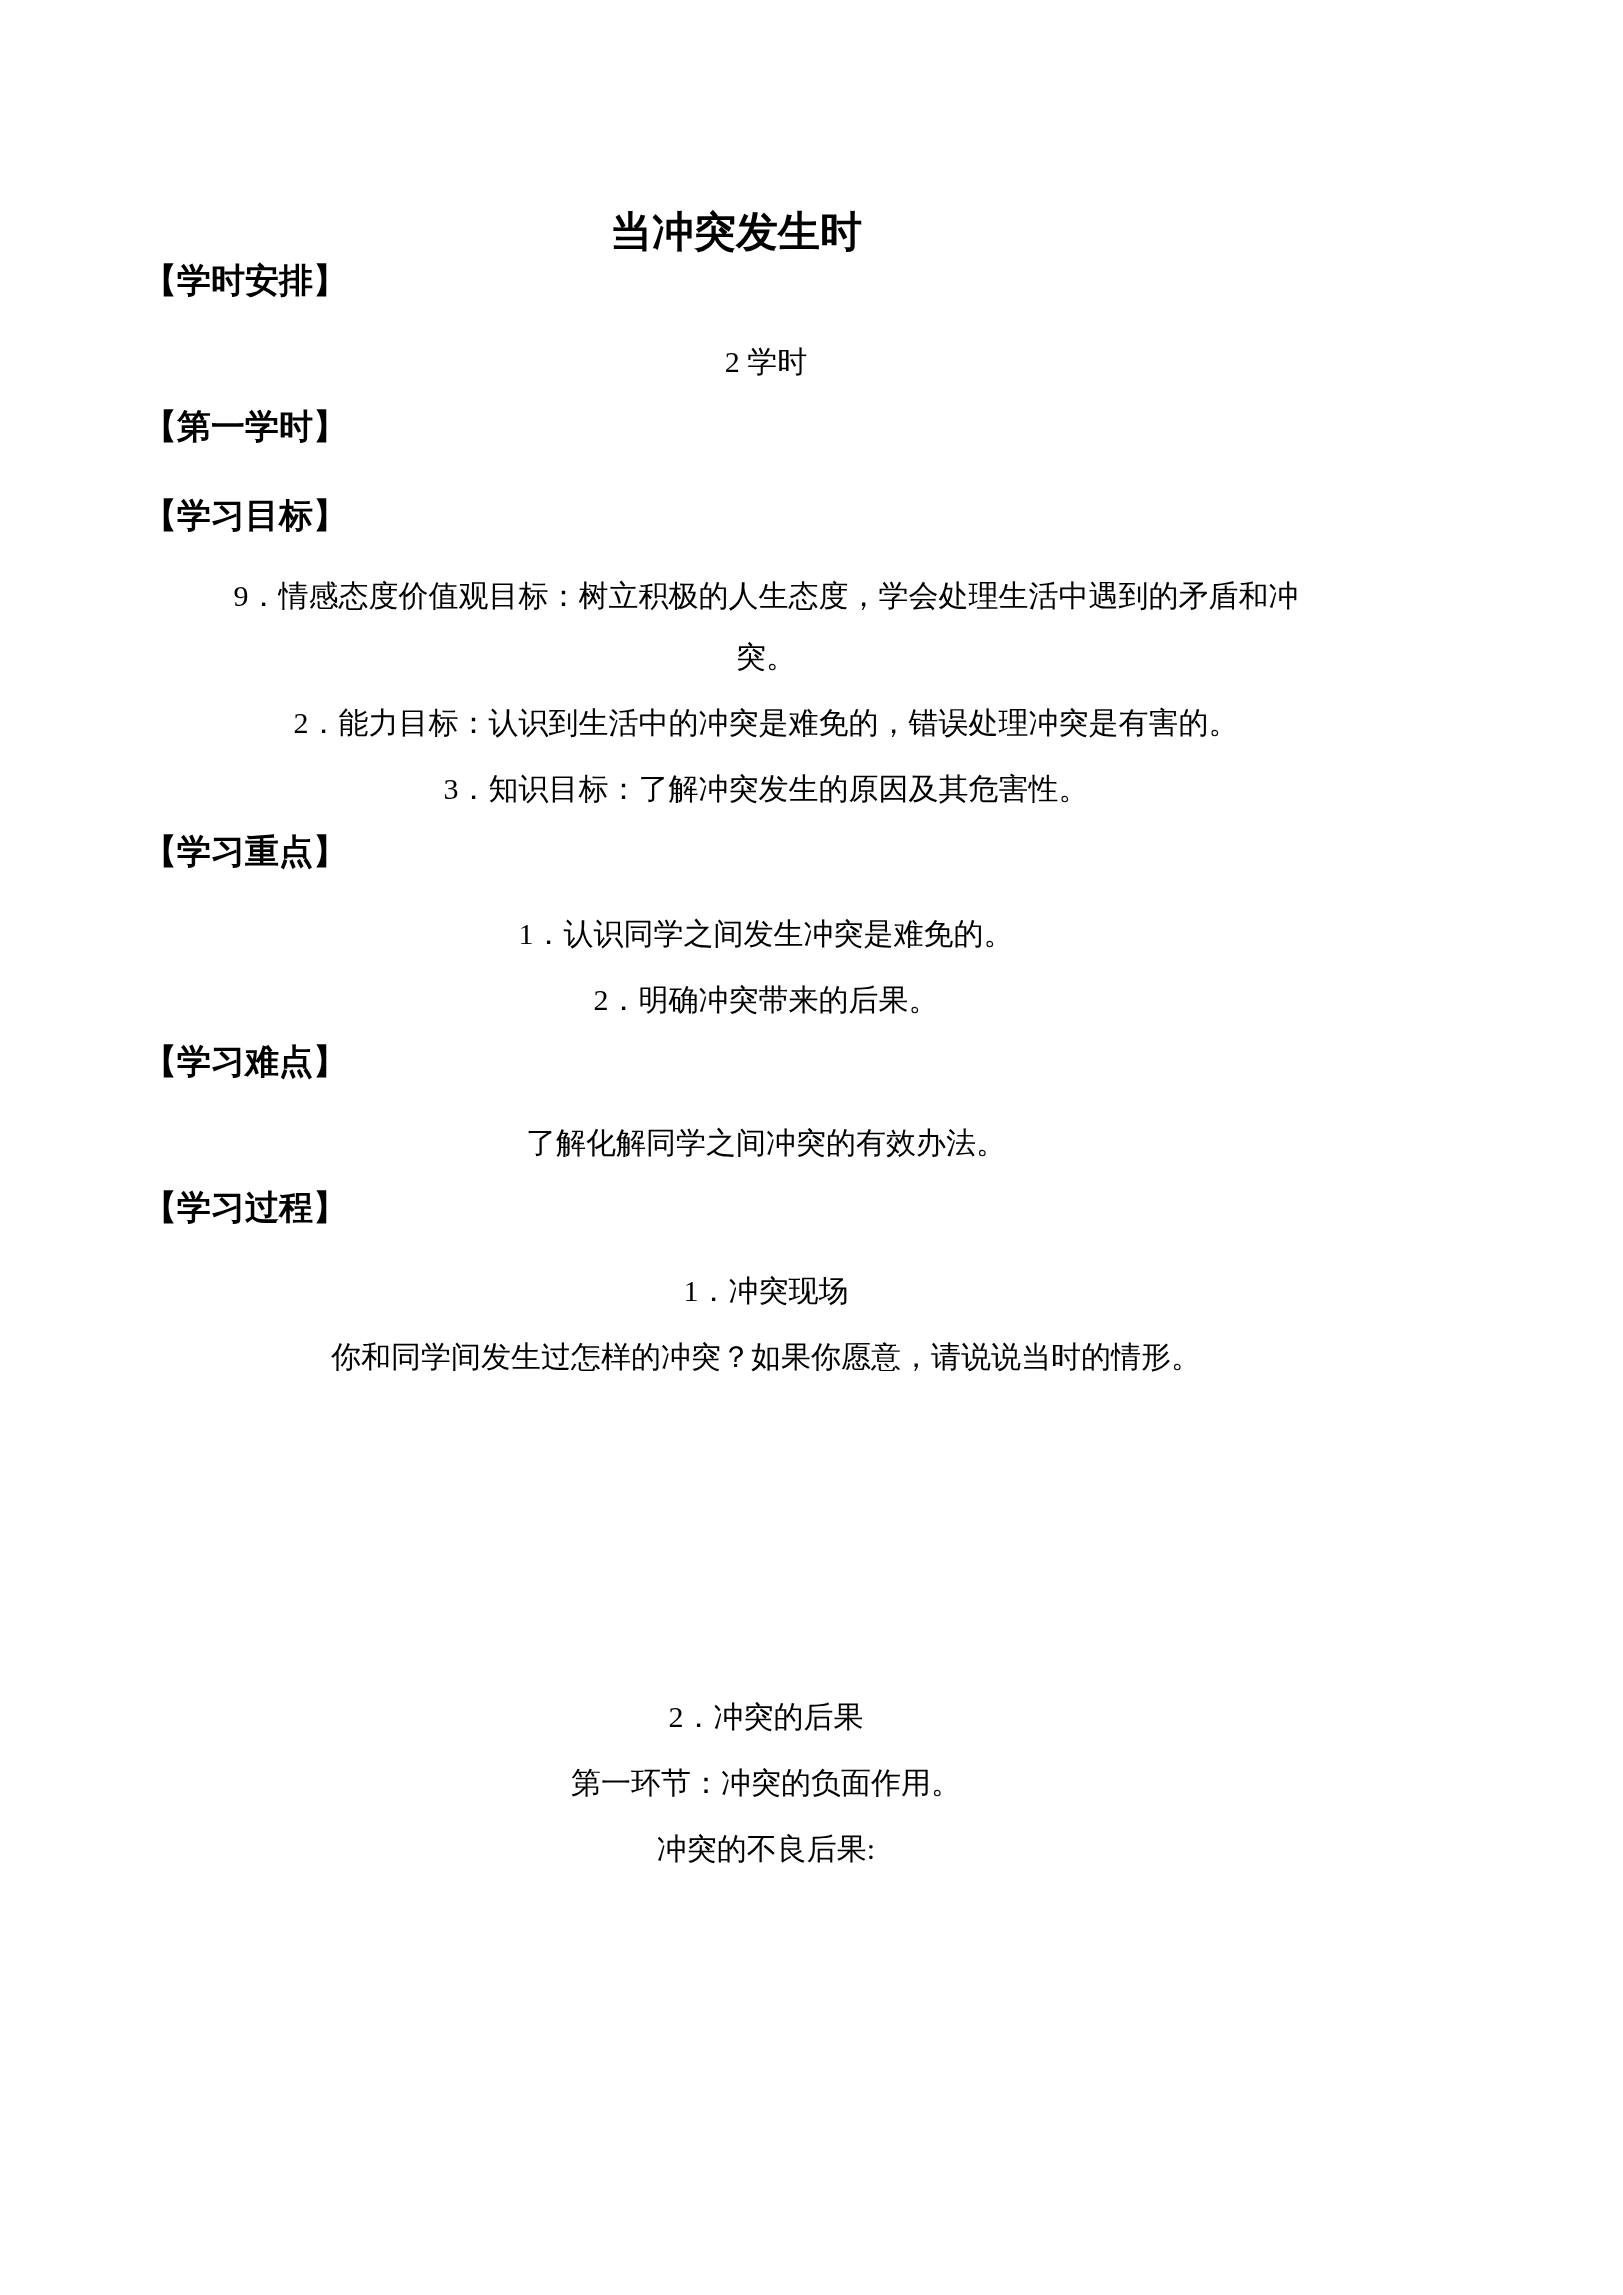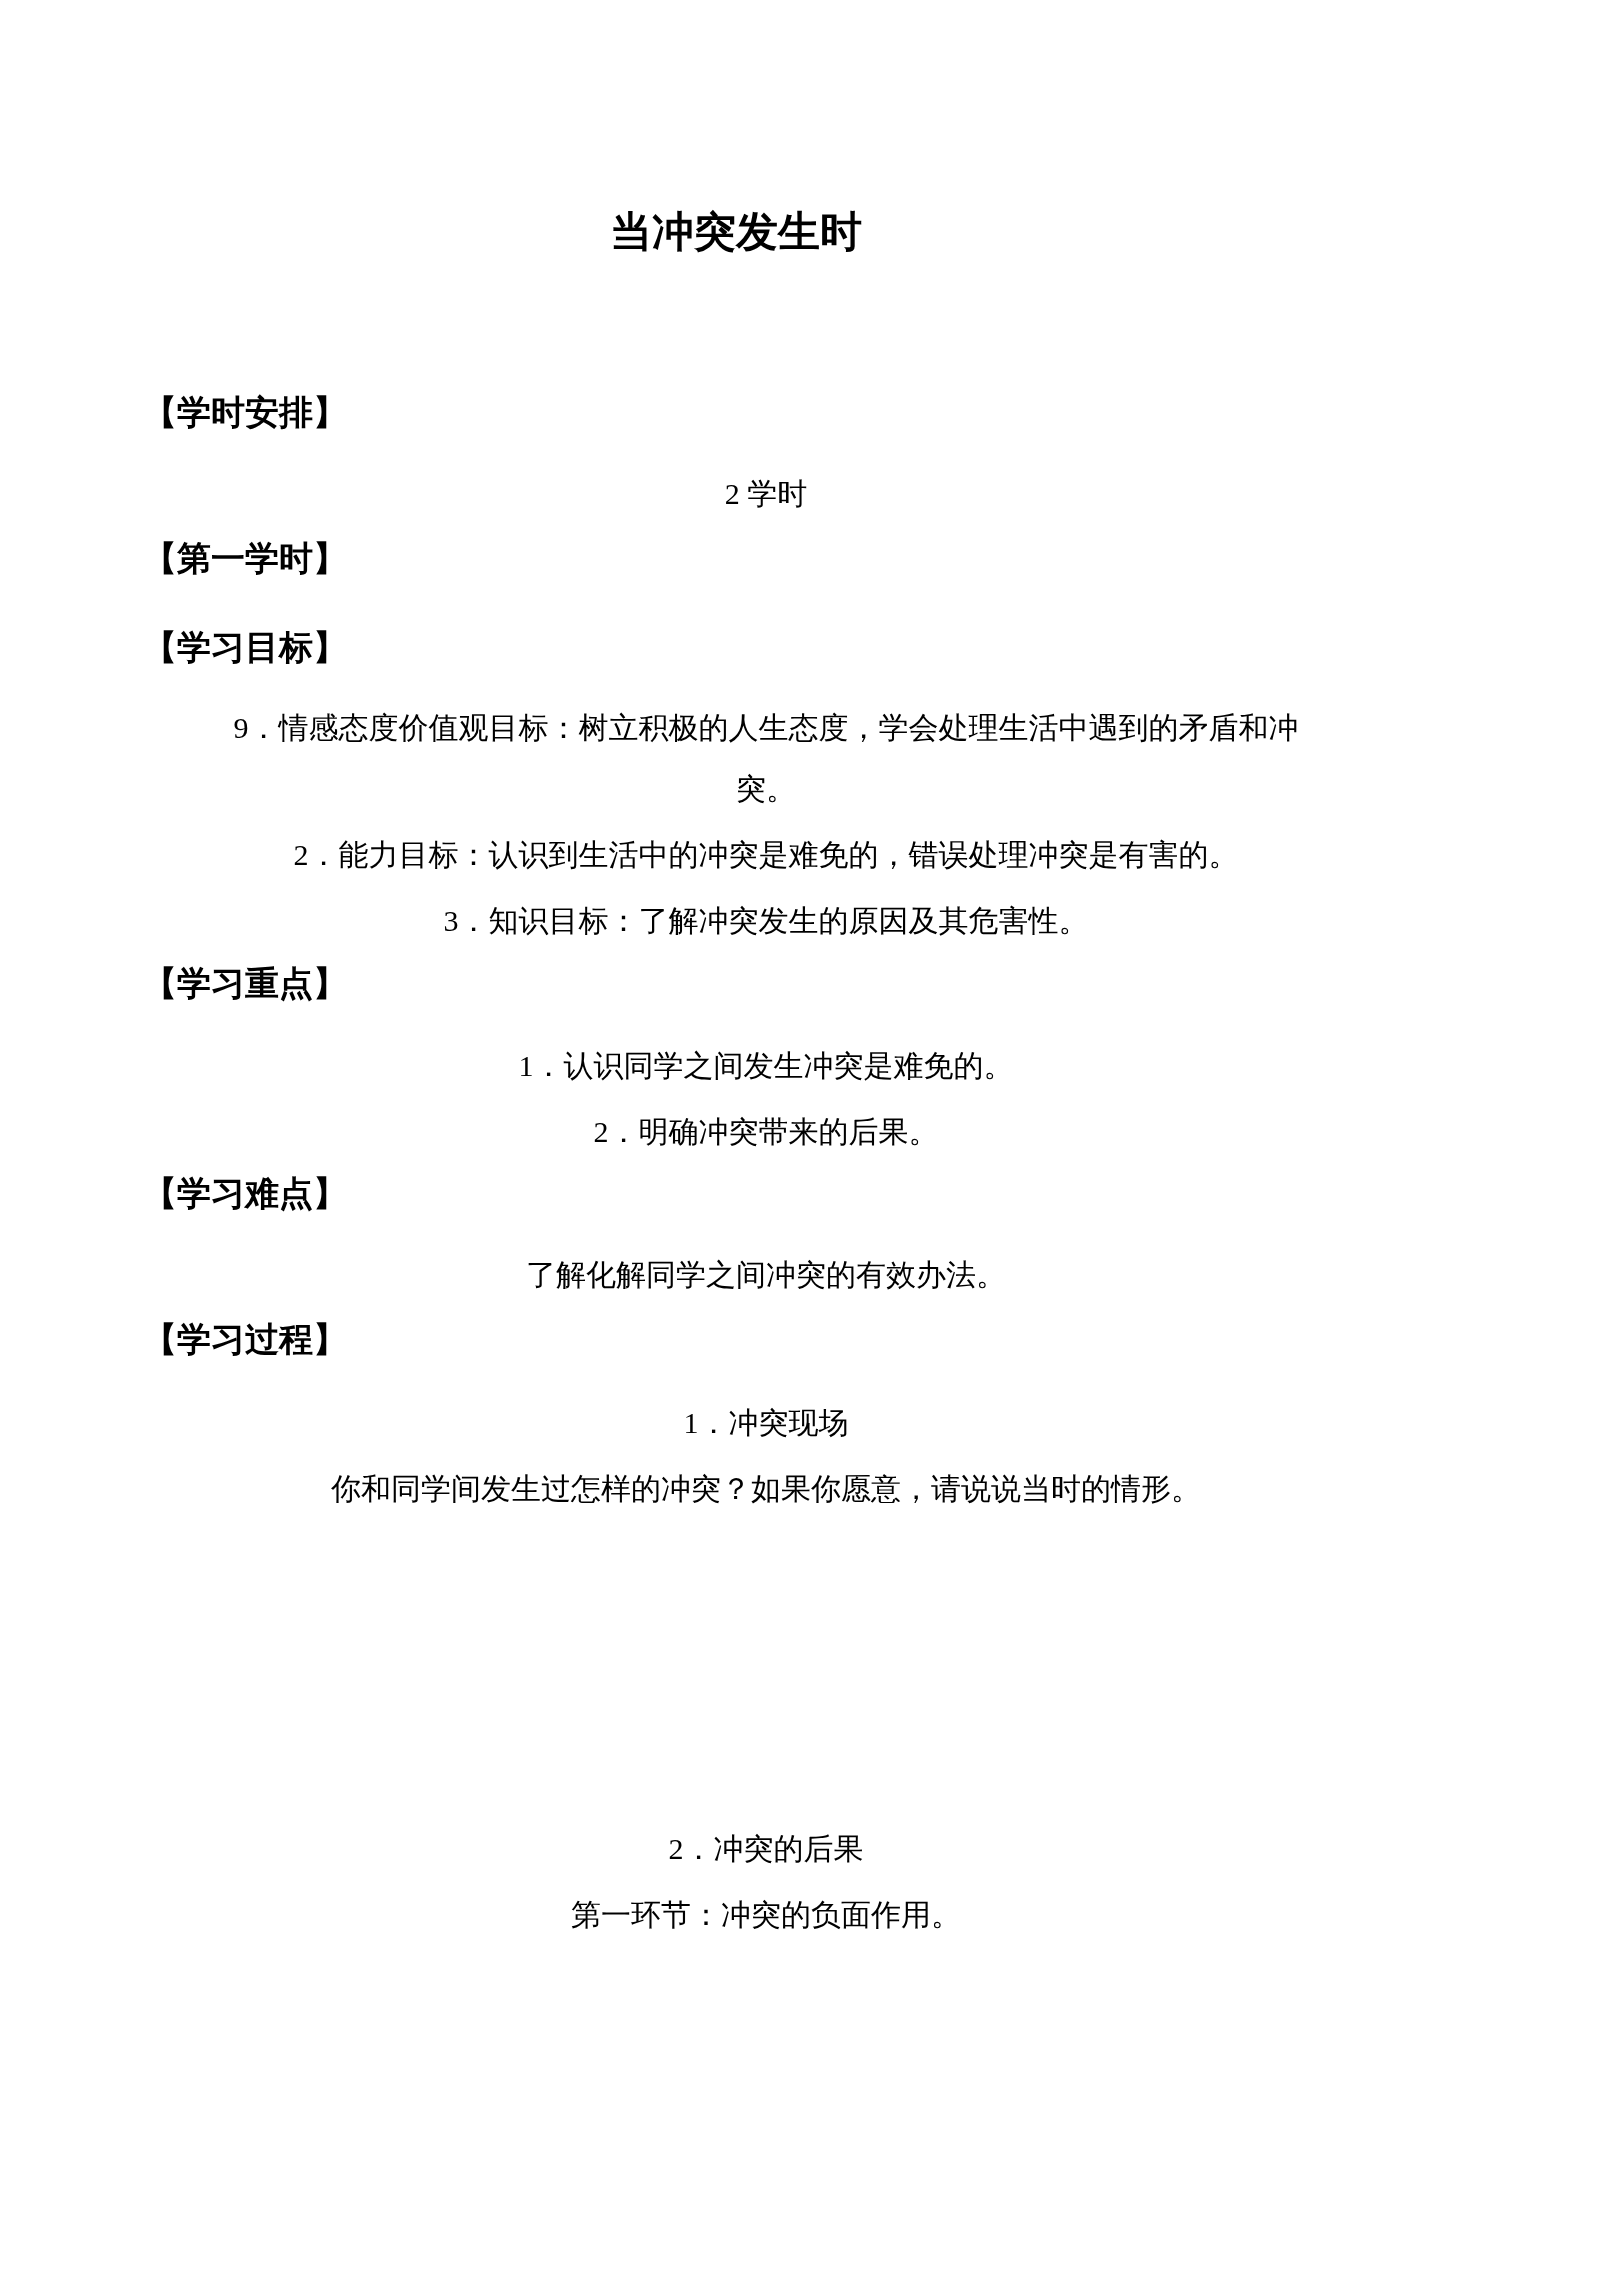--- a/index.html
+++ b/index.html
@@ -34,21 +34,21 @@
   .body {
     margin: 5px;
     font-size: 30px;
     line-height: 61px;
     font-weight: normal;
     text-align: center;
   }
   .list { margin: 0; padding: 0; }
   .indent { padding-left: 60px; }
 
-  .m-schedule        { margin-top: 132px; }
+  .m-schedule        { }
   .m-schedule-value  { margin-top: 30px; }
   .m-lesson1         { margin-top: 13.6px; }
   .m-objectives      { margin-top: 48px; }
   .m-objectives-list { margin-top: 29px; }
   .m-keypoints       { margin-top: 12.3px; }
   .m-keypoints-list  { margin-top: 31px; }
   .m-difficulties    { margin-top: 11px; }
   .m-difficulty-text { margin-top: 30px; }
   .m-process         { margin-top: 14.3px; }
   .m-process-block   { margin-top: 32px; }
@@ -89,16 +89,17 @@
   <h2 class="heading m-process">【学习过程】</h2>
 
   <div class="list m-process-block">
     <p class="body indent">1．冲突现场</p>
     <p class="body indent">你和同学间发生过怎样的冲突？如果你愿意，请说说当时的情形。</p>
   </div>
 
   <div class="list m-answer-gap">
     <p class="body indent">2．冲突的后果</p>
     <p class="body indent">第一环节：冲突的负面作用。</p>
+    <p class="body indent">冲突的不良后果:</p>
   </div>
 
 </div>
 
 
 </body></html>

